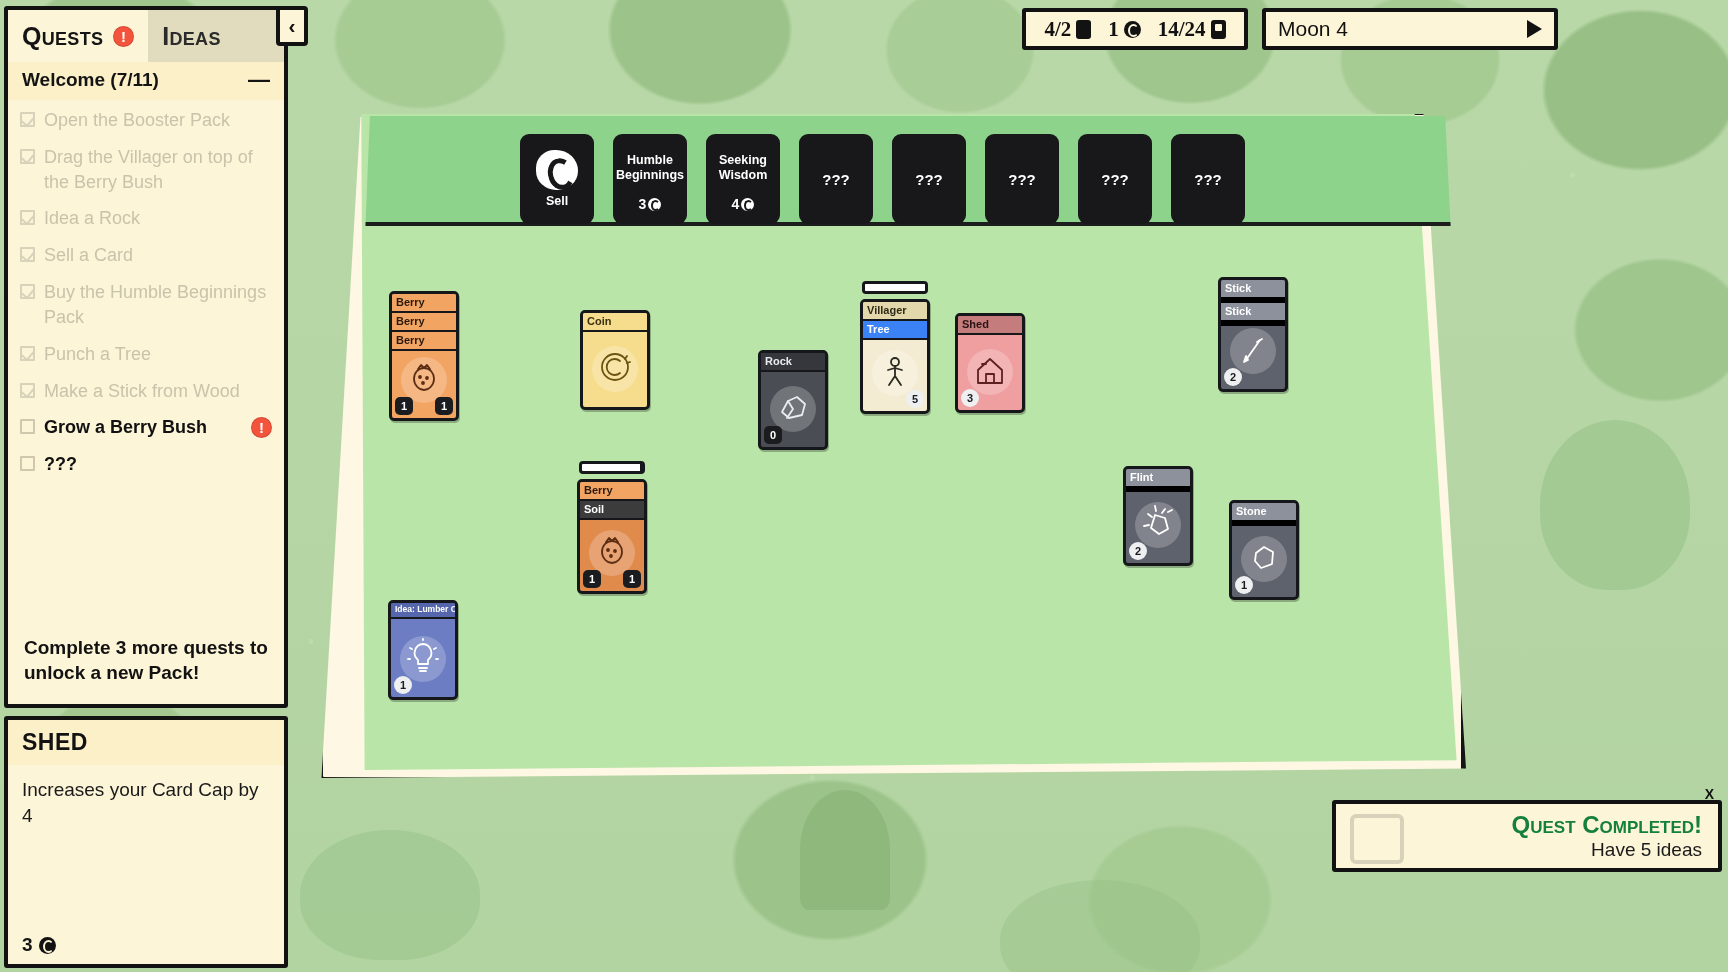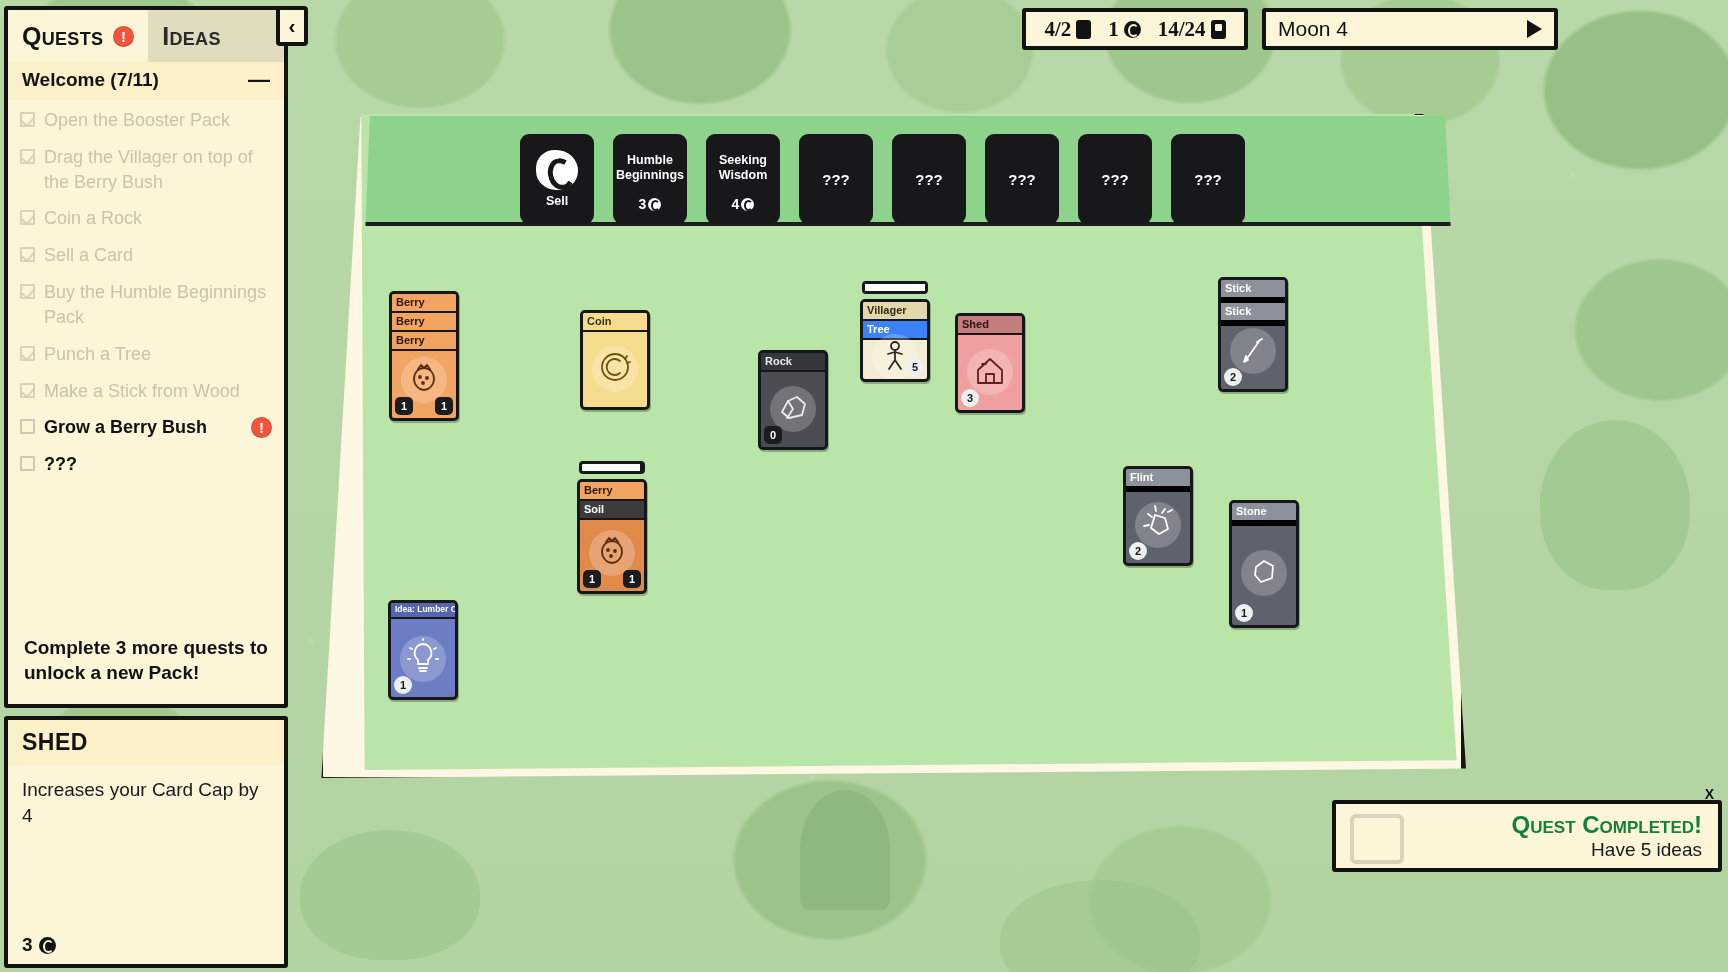--- a/index.html
+++ b/index.html
@@ -301,21 +301,21 @@
         <div class="quest done">
           <span class="cb"></span>
           <span class="quest-label">Open the Booster Pack</span>
         </div>
         <div class="quest done">
           <span class="cb"></span>
           <span class="quest-label">Drag the Villager on top of the Berry Bush</span>
         </div>
         <div class="quest done">
           <span class="cb"></span>
-          <span class="quest-label">Coin a Rock</span>
+          <span class="quest-label">Idea a Rock</span>
         </div>
         <div class="quest done">
           <span class="cb"></span>
           <span class="quest-label">Sell a Card</span>
         </div>
         <div class="quest done">
           <span class="cb"></span>
           <span class="quest-label">Buy the Humble Beginnings Pack</span>
         </div>
         <div class="quest done">
@@ -454,21 +454,21 @@
                   <path d="M15 14l5 8-6 9"></path>
                 </svg></div>
             </div>
             <div class="badge left dark">0</div>
           </div>
         </div>
         <div style="position: absolute; left: 542px; top: 204px;">
           <div class="progress-bar" style="left: 2px; top: -33px; width: 66px; height: 13px;">
             <div class="progress-fill" style="width: 100%;"></div>
           </div>
-          <div class="card t-villager" style="top: -15px; height: 83px; position: relative;">
+          <div class="card t-villager" style="top: -15px; height: 115px; position: relative;">
             <div class="stack-strip">Villager</div>
             <div class="card-title">Tree</div>
             <div class="card-art" style="top: 33px;">
               <div class="halo" style="background: rgba(255, 255, 255, 0.22);"></div>
               <div style="position: relative;"><svg width="40" height="40" viewBox="0 0 40 40" fill="none" stroke="#2b2a21" stroke-width="1.8" stroke-linecap="round" stroke-linejoin="round">
                   <circle cx="20" cy="11" r="4"></circle>
                   <path d="M20 15v10M20 25l-6 9M20 25l6 9M13 19l7-2 7 2"></path>
                 </svg></div>
             </div>
             <div class="badge right light">5</div>
@@ -531,21 +531,21 @@
               <div class="halo" style="background: rgba(255, 255, 255, 0.22);"></div>
               <div style="position: relative;"><svg width="40" height="40" viewBox="0 0 40 40" fill="none" stroke="#ffffff" stroke-width="1.8" stroke-linecap="round" stroke-linejoin="round">
                   <path d="M17 12l10 3 3 11-9 5-8-6z"></path>
                   <path d="M14 14l-4-3M18 8l-1-5M24 10l3-4M11 22l-5 1M30 9l4-2"></path>
                 </svg></div>
             </div>
             <div class="badge left light">2</div>
           </div>
         </div>
         <div style="position: absolute; left: 911px; top: 390px;">
-          <div class="card t-grey" style="top: 0px; height: 128px; position: relative;">
+          <div class="card t-grey" style="top: 0px; height: 100px; position: relative;">
             <div class="card-title">Stone</div>
             <div class="card-art" style="top: 18px;">
               <div class="halo" style="background: rgba(255, 255, 255, 0.22);"></div>
               <div style="position: relative;"><svg width="40" height="40" viewBox="0 0 40 40" fill="none" stroke="#ffffff" stroke-width="1.8" stroke-linecap="round" stroke-linejoin="round">
                   <path d="M12 16l8-6 9 5-1 12-11 4-6-7z"></path>
                 </svg></div>
             </div>
             <div class="badge left light">1</div>
           </div>
         </div>

